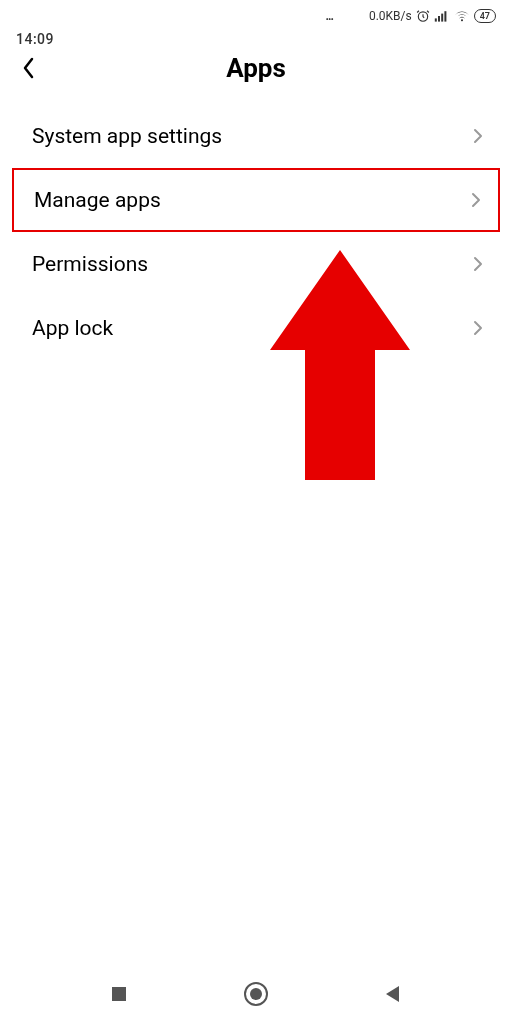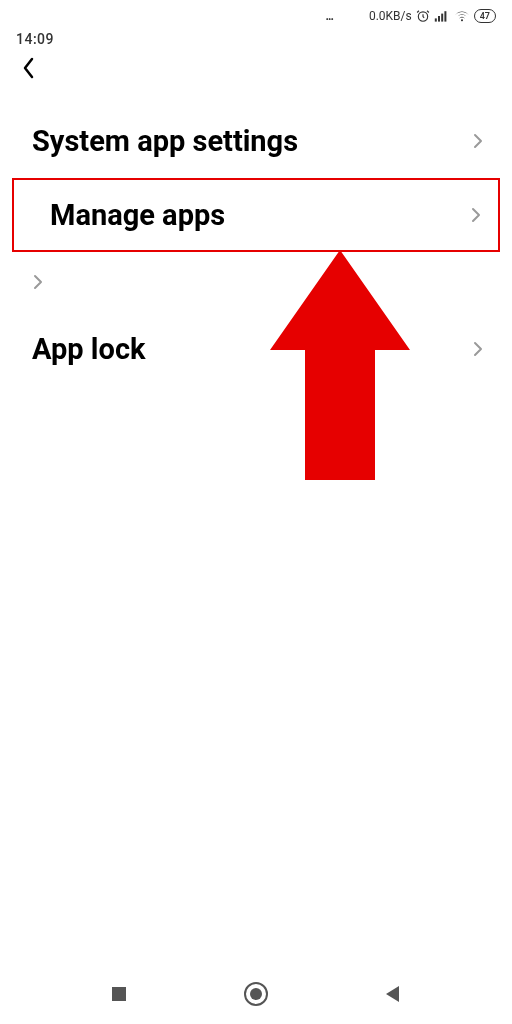--- a/index.html
+++ b/index.html
@@ -73,36 +73,36 @@
   .list { padding: 0 4px; }
   .row {
     display: flex;
     align-items: center;
     justify-content: space-between;
     padding: 20px 24px 20px 28px;
     cursor: pointer;
     position: relative;
   }
   .row-label {
-    font-size: 29px;
+    font-size: 21px;
     color: #000;
-    font-weight: 700;
+    font-weight: 400;
   }
   .chevron {
     color: #9a9a9a;
     width: 12px;
     height: 20px;
     display: flex;
     align-items: center;
     justify-content: center;
   }
   .highlighted {
     border: 2px solid #e60000;
     margin: 0 8px;
-    padding: 18px 16px 18px 36px;
+    padding: 18px 16px 18px 20px;
   }
 
   
   .arrow-annotation {
     position: absolute;
     left: 270px;
     top: 250px;
     width: 140px;
     height: 230px;
     pointer-events: none;
@@ -162,20 +162,21 @@
     <span class="battery-pill">47</span>
   </div>
 </div>
 
 <div class="header">
   <div class="back-btn">
     <svg width="14" height="24" viewBox="0 0 14 24">
       <path d="M11 3 L4 12 L11 21" fill="none" stroke="#000" stroke-width="2.5" stroke-linecap="round" stroke-linejoin="round"></path>
     </svg>
   </div>
+  <div class="page-title">Apps</div>
 </div>
 
 <div class="list">
 
   <div class="row">
     <span class="row-label">System app settings</span>
     <span class="chevron">
       <svg width="10" height="16" viewBox="0 0 10 16">
           <path d="M2 2 L8 8 L2 14" fill="none" stroke="#9a9a9a" stroke-width="2" stroke-linecap="round" stroke-linejoin="round"></path>
         </svg>
@@ -186,20 +187,21 @@
     <span class="row-label">Manage apps</span>
     <span class="chevron">
       <svg width="10" height="16" viewBox="0 0 10 16">
           <path d="M2 2 L8 8 L2 14" fill="none" stroke="#9a9a9a" stroke-width="2" stroke-linecap="round" stroke-linejoin="round"></path>
         </svg>
     </span>
   </div>
 
 
   <div class="row">
+    <span class="row-label">Permissions</span>
     <span class="chevron">
       <svg width="10" height="16" viewBox="0 0 10 16">
           <path d="M2 2 L8 8 L2 14" fill="none" stroke="#9a9a9a" stroke-width="2" stroke-linecap="round" stroke-linejoin="round"></path>
         </svg>
     </span>
   </div>
 
   <div class="row">
     <span class="row-label">App lock</span>
     <span class="chevron">

